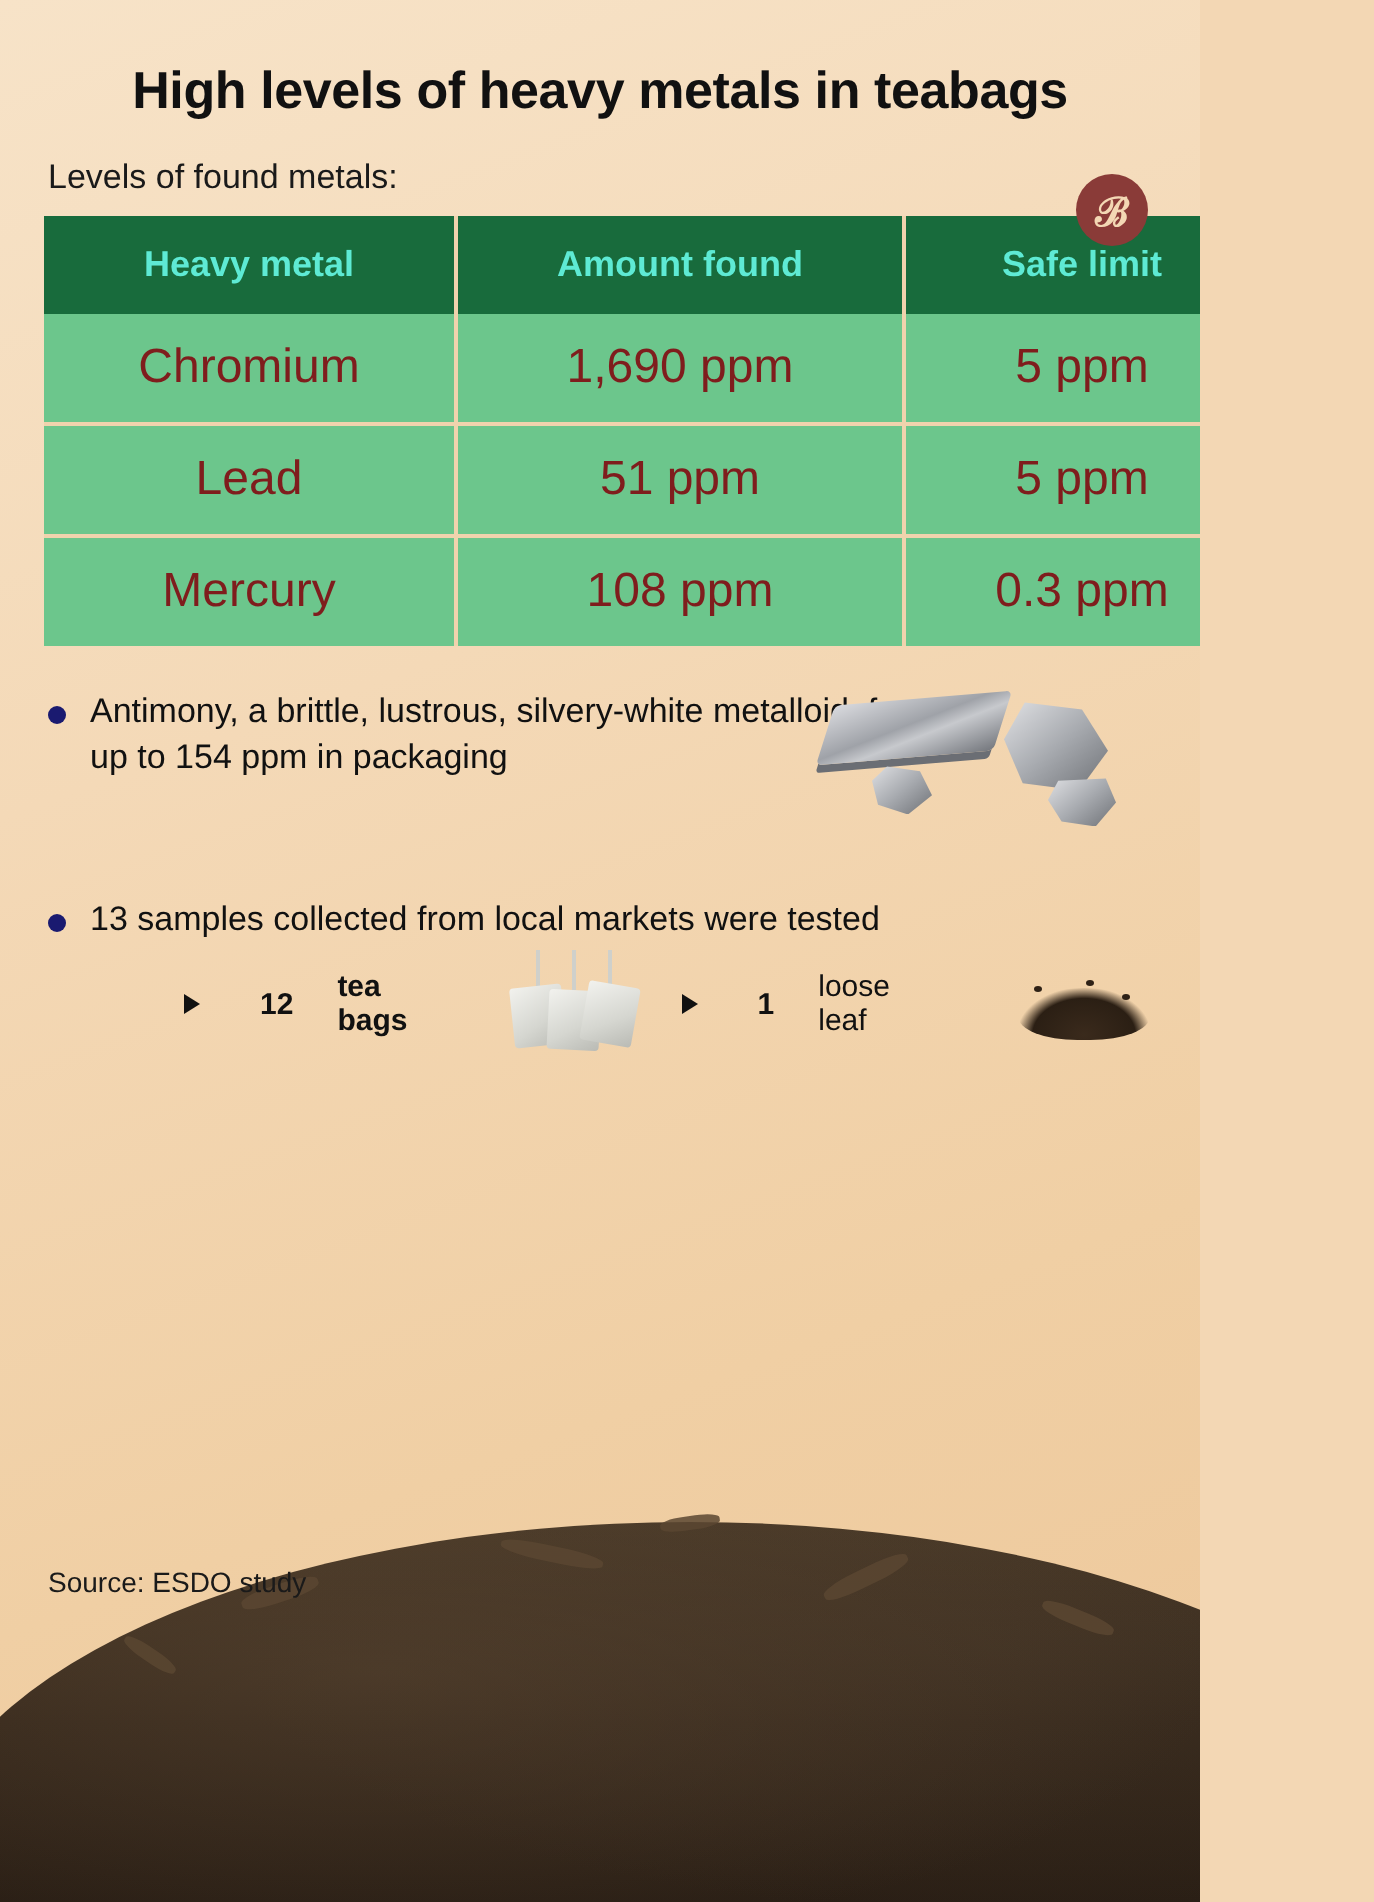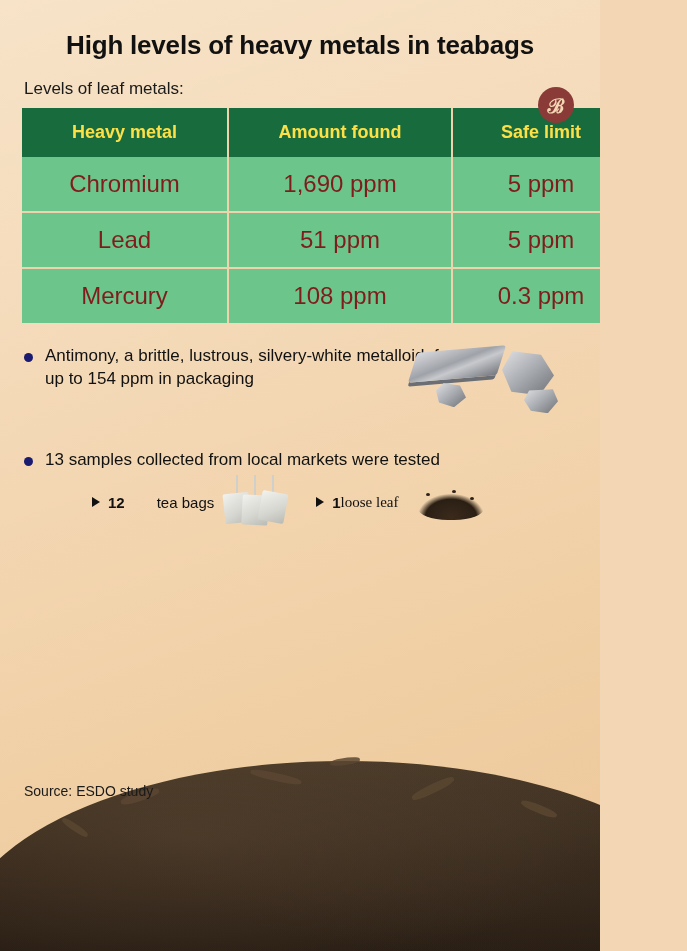--- a/index.html
+++ b/index.html
@@ -52,21 +52,21 @@
     padding: 18px 0 9px 24px;
   }
   table.metals {
     border-collapse: collapse;
     width: 607px;
     margin: 0 0 0 22px;
     table-layout: fixed;
   }
   table.metals th {
     background: #186b3c;
-    color: #fde047;
+    color: #5eead4;
     font-size: 18px;
     font-weight: bold;
     padding: 14px 6px;
     text-align: center;
     border-right: 2px solid #f0d3ad;
   }
   table.metals th:last-child { border-right: none; }
   table.metals td {
     background: #6cc68c;
     color: #7f1d1d;
@@ -153,20 +153,21 @@
     align-items: center;
     padding-left: 68px;
     margin-top: -4px;
   }
   .sub-item {
     display: flex;
     align-items: center;
     font-size: 15px;
     font-weight: bold;
     color: #111111;
+    gap: 22px;
   }
   .sub-arrow {
     width: 0; height: 0;
     border-left: 8px solid #111111;
     border-top: 5px solid transparent;
     border-bottom: 5px solid transparent;
     margin-right: 8px;
   }
   .teabags {
     position: relative;
@@ -253,21 +254,21 @@
 </style>
 </head>
 <body>
 
 <div class="infographic">
 
   <div class="title">High levels of heavy metals in teabags</div>
 
   <div class="logo">ℬ</div>
 
-  <div class="subtitle">Levels of leaf metals:</div>
+  <div class="subtitle">Levels of found metals:</div>
 
   <table class="metals">
     <colgroup>
         <col class="c1">
         <col class="c2">
         <col class="c3">
       </colgroup>
     <thead>
       <tr>
         <th>Heavy metal</th>
@@ -310,34 +311,34 @@
 
     <div class="bullet-row" style="margin-top:48px;min-height:24px;margin-bottom:6px;">
       <span class="bullet-dot"></span>
       <span class="bullet-text">13 samples collected from local markets were tested</span>
     </div>
 
     <div class="sub-items">
       <span class="sub-item">
         <span class="sub-arrow"></span>
         <span>12 </span>
-        <span style="font-weight:normal;margin-left:32px;">tea bags</span>
+        <span style="font-weight:bold;">tea bags</span>
         <span class="teabags">
           <span class="tstring a"></span>
             <span class="tstring b"></span>
             <span class="tstring c"></span>
           <span class="tb a"></span>
             <span class="tb b"></span>
             <span class="tb c"></span>
         </span>
       </span>
       <span class="sub-item" style="margin-left:24px;">
         <span class="sub-arrow"></span>
         <span>1 </span>
-        <span style="font-weight:normal;font-family:Liberation Serif, serif;">loose leaf</span>
+        <span style="font-weight:normal;">loose leaf</span>
         <span class="looseleaf">
           <span class="leafpile"></span>
           <span class="leafdot" style="left:14px;bottom:26px;"></span>
           <span class="leafdot" style="left:40px;bottom:29px;"></span>
           <span class="leafdot" style="left:58px;bottom:22px;"></span>
         </span>
       </span>
     </div>
 
   </div>

